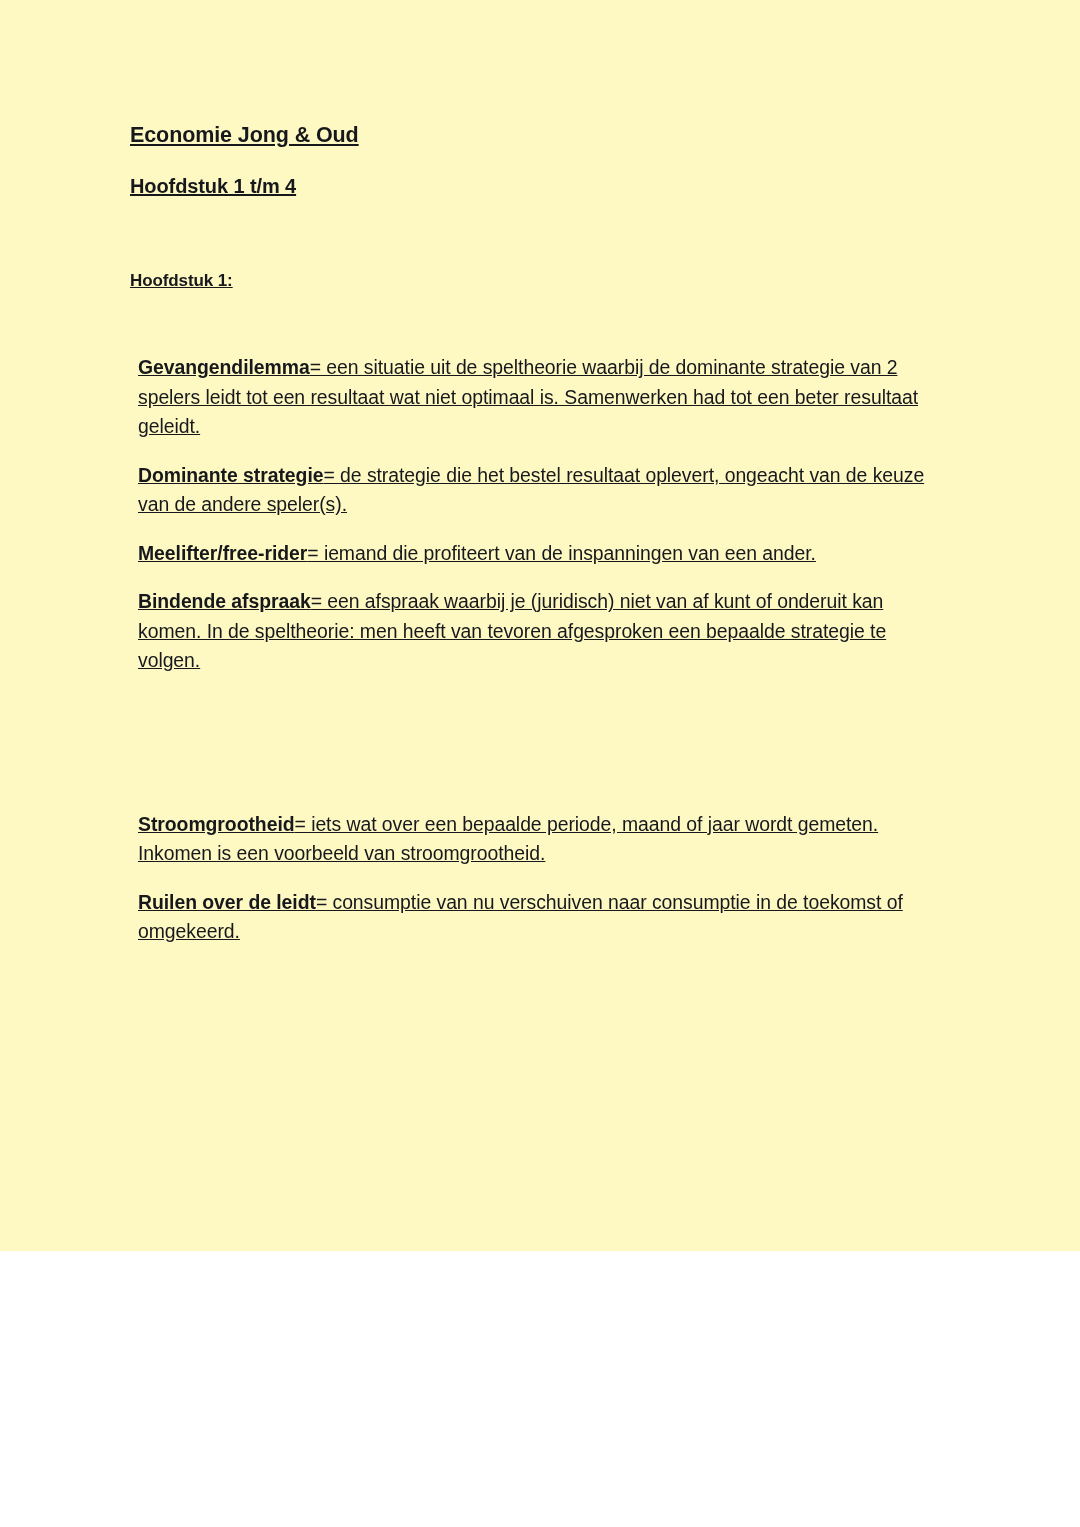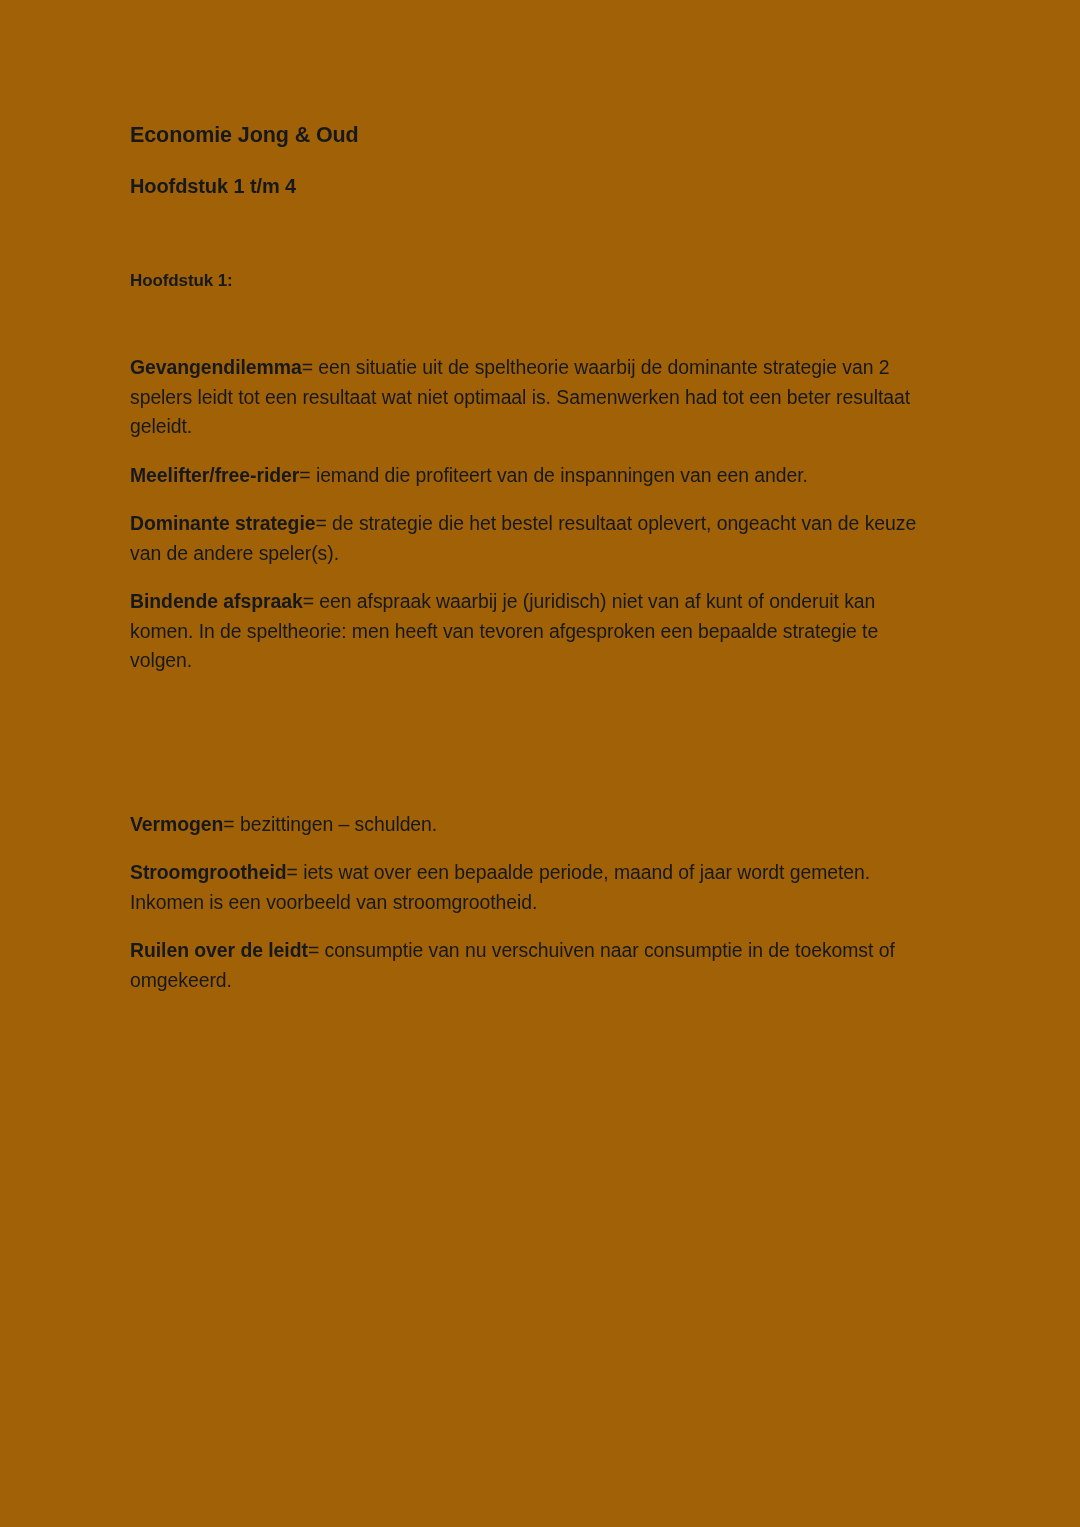--- a/index.html
+++ b/index.html
@@ -10,23 +10,24 @@
   body {
     width: 1080px;
     height: 1527px;
     font-family: "Liberation Sans", sans-serif;
     color: #16181c;
     -webkit-font-smoothing: antialiased;
   }
   .page {
     box-sizing: border-box;
     width: 1080px;
-    height: 1527px;
+    height: 1251px;
     padding: 122px 138px 0 130px;
-    background: #a16207;
+    background: #fef9c3;
+    text-decoration: underline;
   }
   .doc-title {
     font-size: 21.5px;
     font-weight: bold;
     line-height: 1.22;
     letter-spacing: -0.1px;
     margin: 0 0 26px 0;
   }
   .doc-subtitle {
     font-size: 20px;
@@ -48,21 +49,21 @@
   .section-gap-after-h1 {
     height: 62px;
   }
   .defs {
     margin: 0;
   }
   .def {
     font-size: 19.4px;
     line-height: 1.52;
     letter-spacing: -0.05px;
-    margin: 0 0 19px 0;
+    margin: 0 0 19px 8px;
     max-width: 816px;
   }
   .def:last-child {
     margin-bottom: 0;
   }
   .term {
     font-weight: bold;
   }
   .def-text {
     font-weight: normal;
@@ -78,39 +79,36 @@
   <h2 class="doc-subtitle">Hoofdstuk 1 t/m 4</h2>
 
   <h3 class="section-heading">Hoofdstuk 1:</h3>
   <div class="section-gap-after-h1"></div>
 
   <div class="defs">
     <p class="def">
       <span class="term">Gevangendilemma</span><span class="def-text">= een situatie uit de speltheorie waarbij de dominante strategie van 2 spelers leidt tot een resultaat wat niet optimaal is. Samenwerken had tot een beter resultaat geleidt.</span>
     </p>
     <p class="def">
-      <span class="term">Meelifter/free-rider</span><span class="def-text">= iemand die profiteert van de inspanningen van een ander.</span>
+      <span class="term">Dominante strategie</span><span class="def-text">= de strategie die het bestel resultaat oplevert, ongeacht van de keuze van de andere speler(s).</span>
     </p>
     <p class="def">
-      <span class="term">Dominante strategie</span><span class="def-text">= de strategie die het bestel resultaat oplevert, ongeacht van de keuze van de andere speler(s).</span>
+      <span class="term">Meelifter/free-rider</span><span class="def-text">= iemand die profiteert van de inspanningen van een ander.</span>
     </p>
     <p class="def">
       <span class="term">Bindende afspraak</span><span class="def-text">= een afspraak waarbij je (juridisch) niet van af kunt of onderuit kan komen. In de speltheorie: men heeft van tevoren afgesproken een bepaalde strategie te volgen.</span>
     </p>
   </div>
 
   <div class="section-gap"></div>
 
   <div class="section-gap-after-h1"></div>
 
   <div class="defs">
     <p class="def">
-      <span class="term">Vermogen</span><span class="def-text">= bezittingen – schulden.</span>
-    </p>
-    <p class="def">
       <span class="term">Stroomgrootheid</span><span class="def-text">= iets wat over een bepaalde periode, maand of jaar wordt gemeten. Inkomen is een voorbeeld van stroomgrootheid.</span>
     </p>
     <p class="def">
       <span class="term">Ruilen over de leidt</span><span class="def-text">= consumptie van nu verschuiven naar consumptie in de toekomst of omgekeerd.</span>
     </p>
   </div>
 
 </div>
 
 </body></html>

